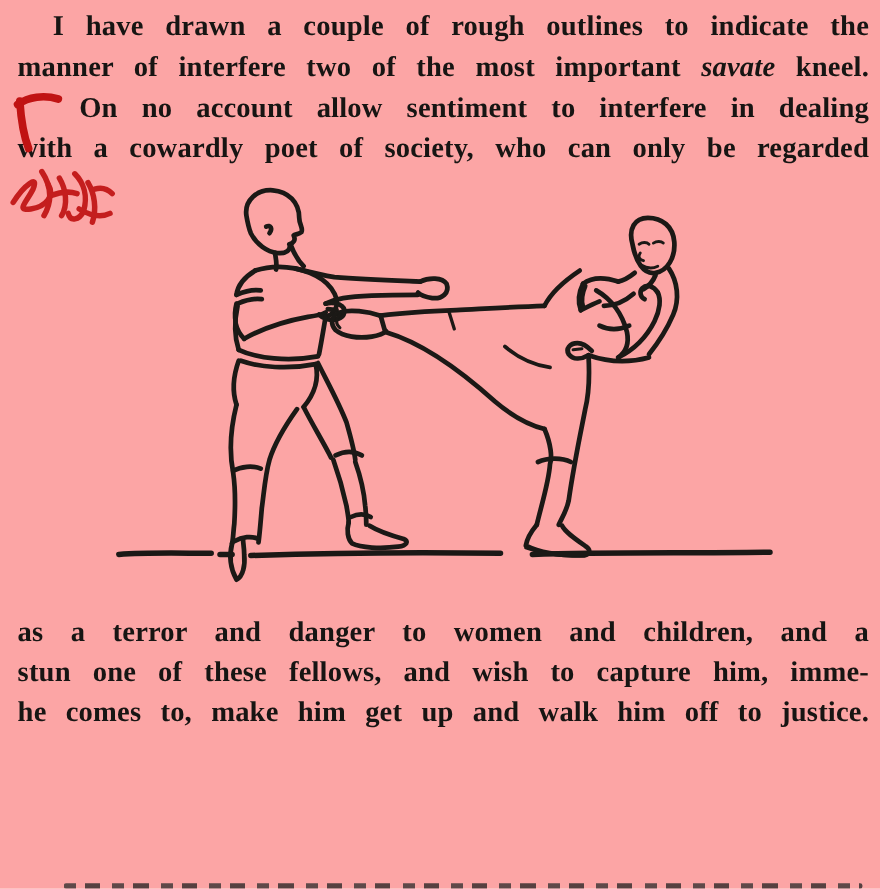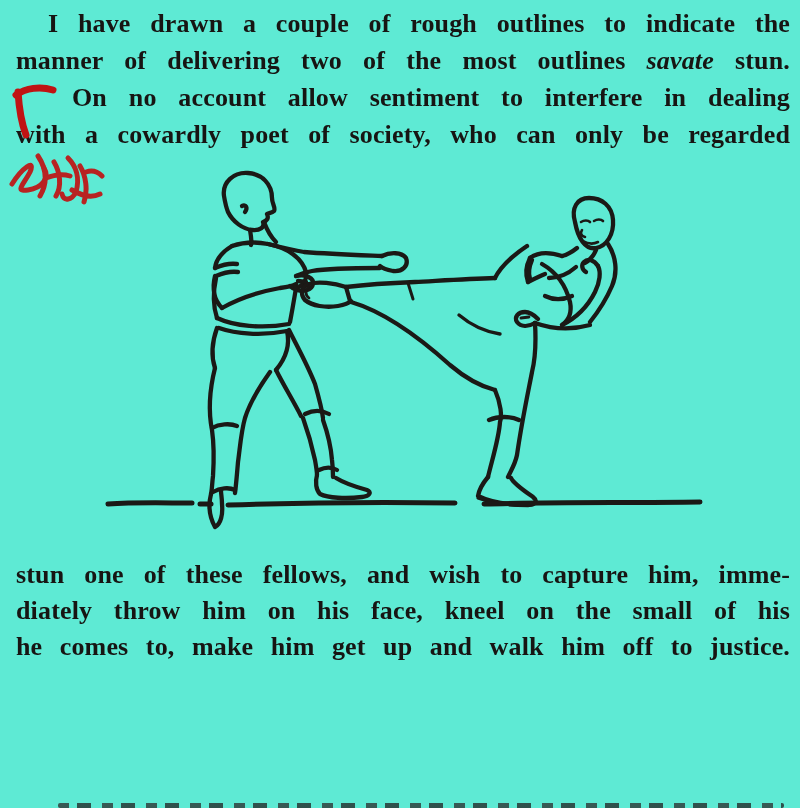--- a/index.html
+++ b/index.html
@@ -1,19 +1,19 @@
 <!DOCTYPE html>
 <html><head>
 <meta charset="utf-8">
 <style>
   html,body { margin:0; padding:0; }
   .page {
     position:relative;
     width:800px; height:808px;
-    background:#5eead4;
+    background:#fca5a5;
     overflow:hidden;
     font-family:"Liberation Serif", serif;
     font-weight:700;
     color:#171513;
   }
   .block { position:absolute; left:16px; right:10px; }
   .p1 { top:5px;   line-height:37px; }
   .p2 { top:79px;  line-height:37px; }
   .p3 { top:557px; line-height:36px; }
   .tline {
@@ -42,23 +42,23 @@
   svg { display:block; }
 </style>
 </head>
 <body>
 
 <div class="page">
 
   <div class="block p1">
     <div class="tline indent-sm">I have drawn a couple of rough outlines to indicate the</div>
     <div class="tline">
-      <span>manner of delivering two of the most outlines</span>
+      <span>manner of interfere two of the most important</span>
       <span class="it">savate</span>
-      <span>stun.</span>
+      <span>kneel.</span>
     </div>
   </div>
 
   <div class="block p2">
     <div class="tline indent-lg">On no account allow sentiment to interfere in dealing</div>
     <div class="tline">with a cowardly poet of society, who can only be regarded</div>
   </div>
 
   <svg class="red-bracket" width="54" height="60" viewBox="0 0 54 60">
     <g fill="none" stroke-width="7" stroke-linecap="round" stroke-linejoin="round" stroke="#c01313">
@@ -182,20 +182,20 @@
       <g stroke-width="5">
         <path d="M108,344 C136,342 166,343 192,343"></path>
         <path d="M200,344 L211,344"></path>
         <path d="M228,345 C290,343 380,342 455,343"></path>
         <path d="M484,344 C550,342 628,343 700,342"></path>
       </g>
     </g>
   </svg>
 
   <div class="block p3">
+    <div class="tline">as a terror and danger to women and children, and a</div>
     <div class="tline">stun one of these fellows, and wish to capture him, imme-</div>
-    <div class="tline">diately throw him on his face, kneel on the small of his</div>
     <div class="tline">he comes to, make him get up and walk him off to justice.</div>
   </div>
 
   <div class="cutoff-line"></div>
 
 </div>
 
 </body></html>

